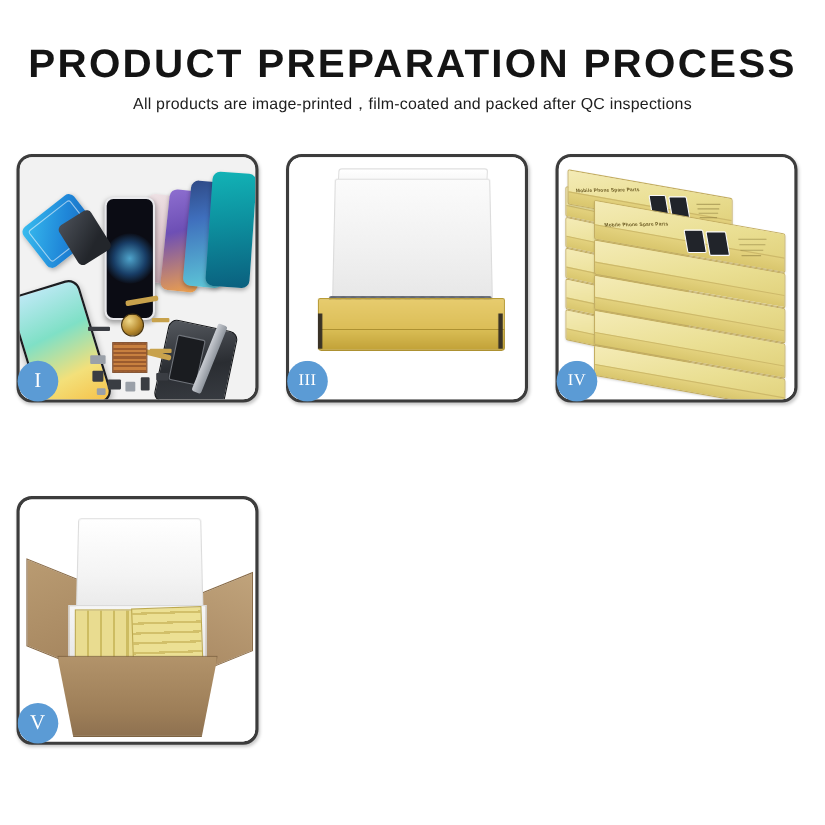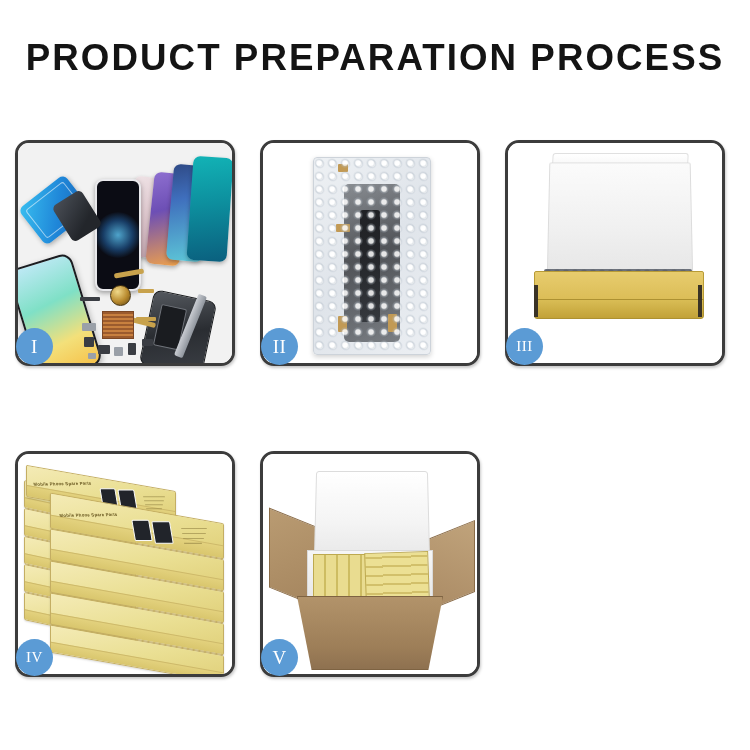--- a/index.html
+++ b/index.html
@@ -278,20 +278,21 @@
   .c-seam{position:absolute;background:rgba(120,96,64,.55);}
   .c-tape{position:absolute;background:#b59468;border:1px solid #9b7c55;}
 </style>
 </head>
 <body>
 
 <div class="page">
 
   <div class="header">
     <div class="title">PRODUCT PREPARATION PROCESS</div>
+    <div class="subtitle">All products are image-printed，film-coated and packed after QC inspections</div>
   </div>
 
   <div class="grid">
 
     <div class="panel tinted">
       <div class="panel-inner">
         <div class="p1">
           <div class="ph ph-a"></div>
           <div class="ph ph-b"></div>
           <div class="ph ph-c"></div>
@@ -316,34 +317,20 @@
             <div class="chip silver" style="left:34px;top:64px;width:9px;height:9px"></div>
             <div class="chip" style="left:48px;top:60px;width:8px;height:12px"></div>
             <div class="chip" style="left:62px;top:56px;width:11px;height:7px"></div>
             <div class="chip silver" style="left:8px;top:70px;width:8px;height:6px"></div>
           </div>
         </div>
       </div>
       <div class="badge">I</div>
     </div>
 
-    <div class="panel">
-      <div class="panel-inner">
-        <div class="bub-wrap">
-          <div class="bub-part"></div>
-          <div class="bub-strip"></div>
-          <div class="bub-tape" style="left:24px;top:6px;width:10px;height:8px"></div>
-          <div class="bub-tape" style="left:22px;top:66px;width:14px;height:8px"></div>
-          <div class="bub-tape" style="left:24px;top:158px;width:9px;height:16px"></div>
-          <div class="bub-tape" style="left:74px;top:156px;width:9px;height:18px"></div>
-        </div>
-        <div class="bub-overlay"></div>
-      </div>
-      <div class="badge">II</div>
-    </div>
 
     <div class="panel">
       <div class="panel-inner">
         <div class="b3-lid-top"></div>
         <div class="b3-lid"></div>
         <div class="b3-fill"></div>
         <div class="b3-body"></div>
         <div class="b3-front"></div>
         <div class="b3-edge" style="left:26px;top:142px;height:32px"></div>
         <div class="b3-edge" style="left:190px;top:142px;height:32px"></div>

